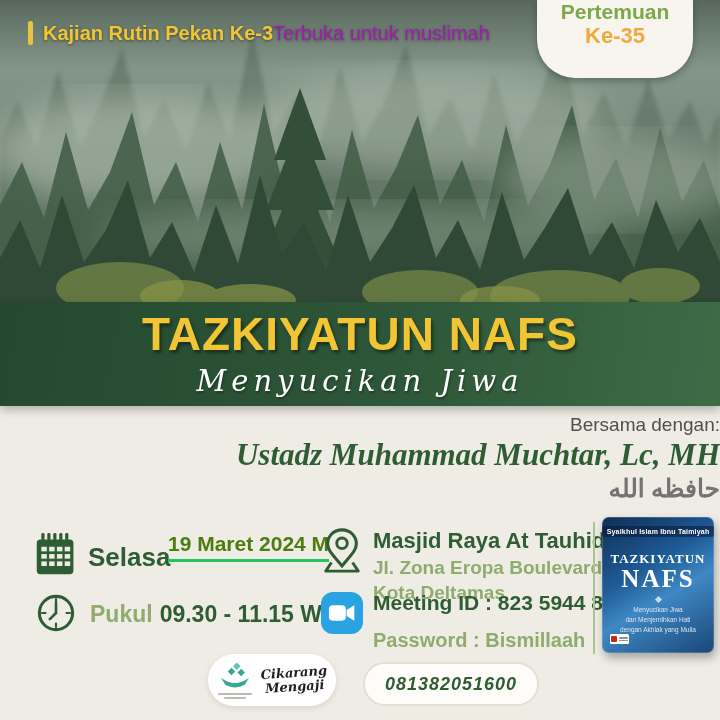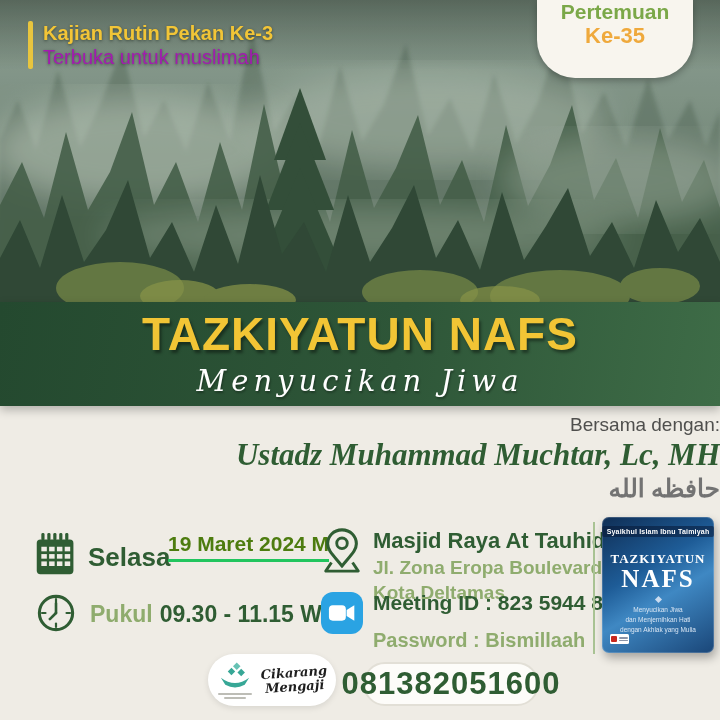--- a/index.html
+++ b/index.html
@@ -5,21 +5,21 @@
   html,body{margin:0;padding:0;}
   .poster{
     position:relative;width:720px;height:720px;overflow:hidden;
     background:#EFECE5;font-family:"Liberation Sans",sans-serif;
   }
   
   .hero{position:absolute;top:0;left:0;width:720px;height:306px;}
   .hero svg{display:block;width:100%;height:100%;}
   .kicker{position:absolute;top:21px;left:28px;display:flex;gap:10px;align-items:stretch;}
   .kicker-bar{width:5px;background:#E8C53E;border-radius:2px;}
-  .kicker-text{display:flex;flex-direction:column;justify-content:center;}
+  .kicker-text{display:flex;flex-direction:row;justify-content:center;}
   .kicker-l1{font-size:20px;font-weight:bold;color:#F2C537;text-shadow:0 1px 3px rgba(20,30,20,.55);line-height:1.2;}
   .kicker-l2{font-size:20px;color:#a21caf;text-shadow:0 1px 3px rgba(20,30,20,.55);line-height:1.2;}
   .badge{
     position:absolute;top:0;right:27px;width:156px;height:78px;
     background:#F8F5EE;border-radius:0 0 38px 38px;
     display:flex;flex-direction:column;align-items:center;justify-content:flex-start;
     box-shadow:0 3px 7px rgba(0,0,0,.28);
   }
   .badge-l1{font-size:21px;font-weight:bold;color:#7BA848;line-height:1.1;}
   .badge-l2{font-size:22px;font-weight:bold;color:#EFA93C;line-height:1.2;}
@@ -82,21 +82,21 @@
   .boat-logo{display:flex;flex-direction:column;align-items:center;gap:2px;}
   .logo-caption{display:flex;flex-direction:column;gap:1.5px;align-items:center;}
   .logo-caption i{display:block;height:2px;background:#BDBDB6;border-radius:1px;}
   .logo-caption i.b1{width:34px;} .logo-caption i.b2{width:22px;}
   .community{font-family:"DejaVu Serif",serif;font-style:italic;font-weight:bold;color:#1E1E1E;font-size:13px;line-height:1.05;text-align:center;transform:rotate(-4deg);}
   .phone-pill{
     position:absolute;left:363px;top:662px;width:176px;height:44px;background:#FDFCF9;
     border:2px solid #E2DFD6;border-radius:24px;box-sizing:border-box;
     display:flex;align-items:center;justify-content:center;
   }
-  .phone{font-size:31px;font-weight:bold;color:#2F5D33;letter-spacing:1px;}
+  .phone{font-size:18px;font-weight:bold;color:#2F5D33;letter-spacing:1px;font-style:italic;}
 </style>
 </head>
 <body>
 
 <div class="poster">
 
   <div class="hero">
     <svg viewBox="0 0 720 306" preserveAspectRatio="none" aria-hidden="true">
       <defs>
         <linearGradient id="sky" x1="0" y1="0" x2="0" y2="1">

